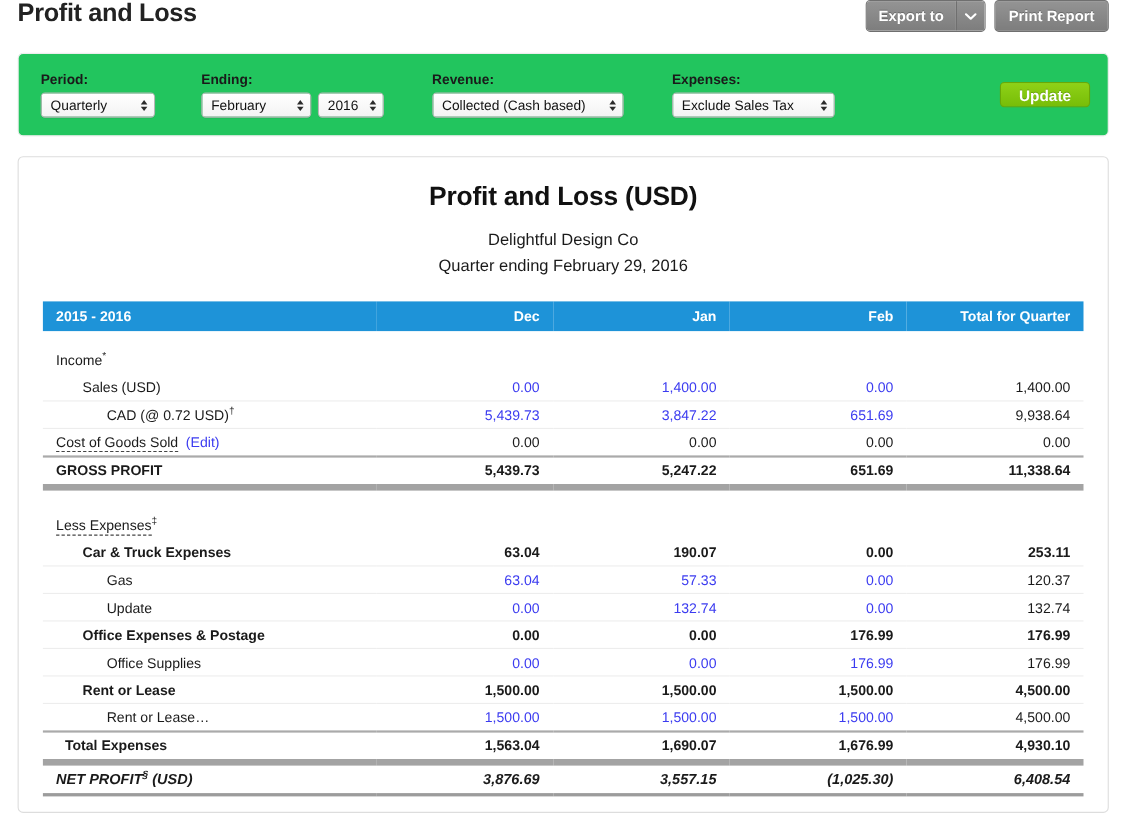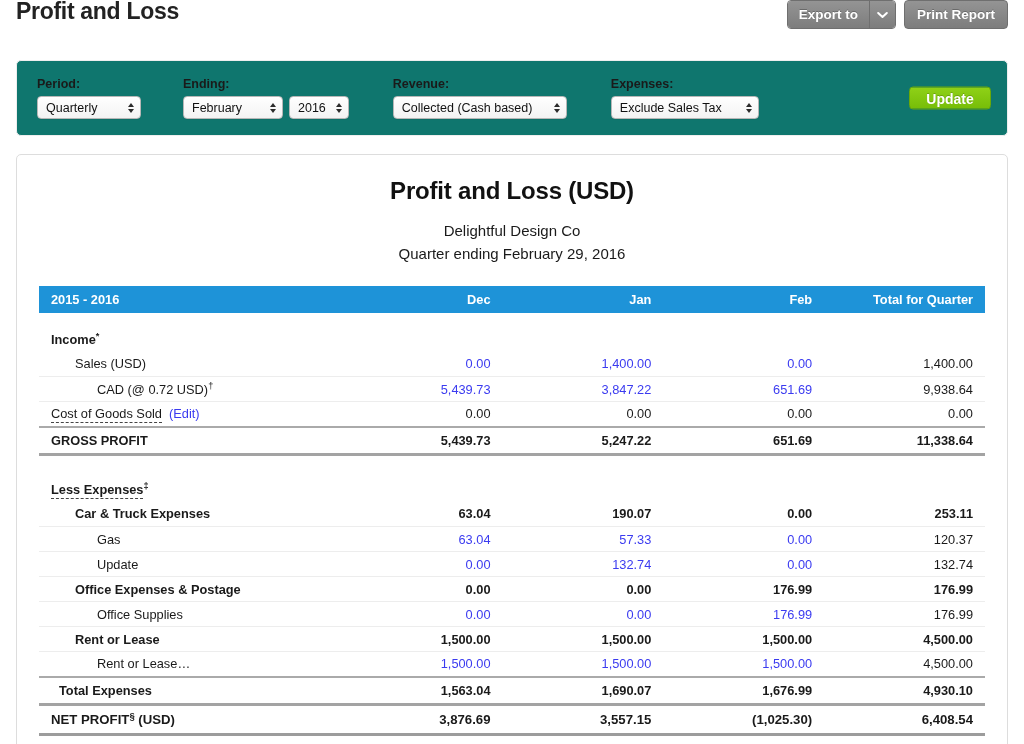--- a/index.html
+++ b/index.html
@@ -75,22 +75,22 @@
     border-left: 1px solid #6f6f6f;
     width: 26px;
     display: flex;
     align-items: center;
     justify-content: center;
   }
   .split-arrow svg { display: block; }
 
   
   .filterbar {
-    margin: 16px 16px 0 16px;
-    background: #0f766e;
+    margin: 4px 16px 0 16px;
+    background: #22c55e;
     border: 1px solid #eeeeee;
     border-radius: 5px;
     height: 76px;
     display: flex;
     align-items: center;
     padding: 4px 20px;
     position: relative;
   }
   .filter-group { margin-right: 42px; }
   .filter-group.ending { margin-right: 44px; }
@@ -209,46 +209,47 @@
     vertical-align: middle;
   }
   table.pl td.lbl { text-align: left; }
 
   tr.r-sep td { height: 14px; border: 0; }
   tr.r-item td { border-bottom: 1px solid #ededed; }
   tr.r-item td.lbl { padding-left: 36px; }
   tr.r-subitem td.lbl { padding-left: 58px; }
   tr.r-bold td { font-weight: bold; }
   tr.r-total-top td { border-top: 2px solid #aaaaaa; }
-  tr.r-total td { font-weight: bold; height: 28px; border-bottom: 3px solid #a3a3a3; }
+  tr.r-total td { font-weight: bold; height: 28px; border-bottom: 6px solid #a3a3a3; }
   tr.r-grand td {
     font-weight: bold;
     height: 30px;
     border-top: 2px solid #aaaaaa;
     border-bottom: 3px solid #9c9c9c;
     font-size: 13.2px;
+    font-style: italic;
   }
   tr.r-grand td.lbl { padding-left: 12px; }
 
   .num-blue { color: #3b3bf0; }
   .num-dark { color: #1a1a1a; }
 
   .dashed-tip {
     border-bottom: 1px dashed #444;
     padding-bottom: 1px;
     cursor: help;
   }
   .edit-link {
     color: #3b3bf0;
     text-decoration: none;
     margin-left: 7px;
     cursor: pointer;
   }
   sup { font-size: 0.72em; line-height: 0; }
-  .sec-head { font-weight: bold; }
+  .sec-head { font-weight: normal; }
 </style>
 </head>
 <body>
 
 <div class="topbar">
   <h1 class="page-title">Profit and Loss</h1>
   <div class="topbar-actions">
     <div class="split-btn">
       <span class="split-main">Export to</span>
       <span class="split-arrow">

